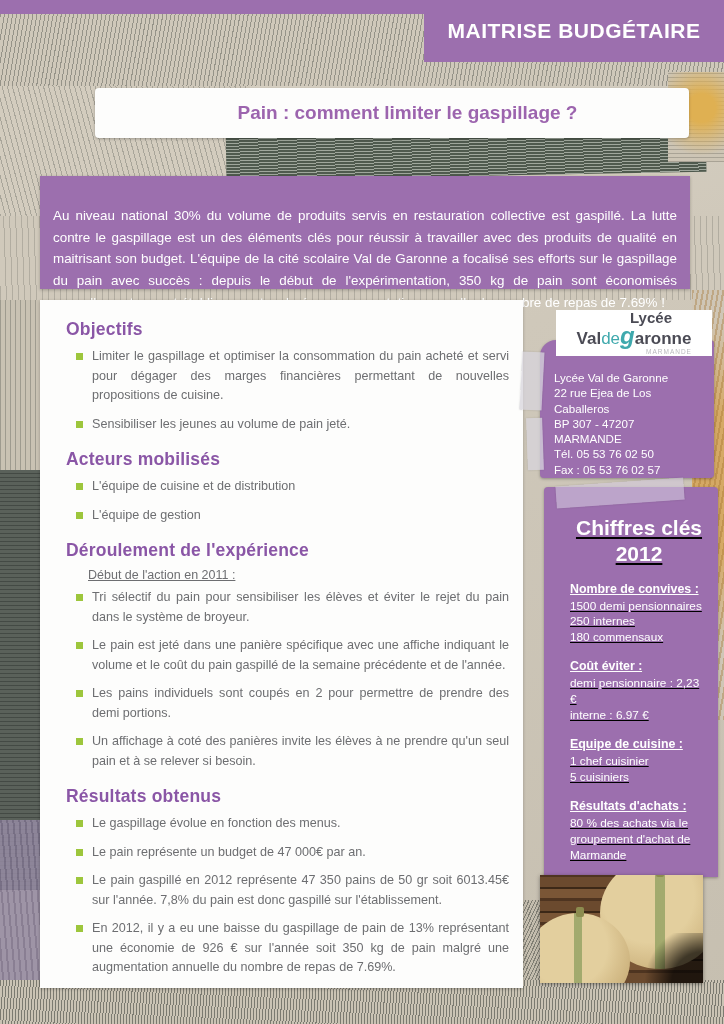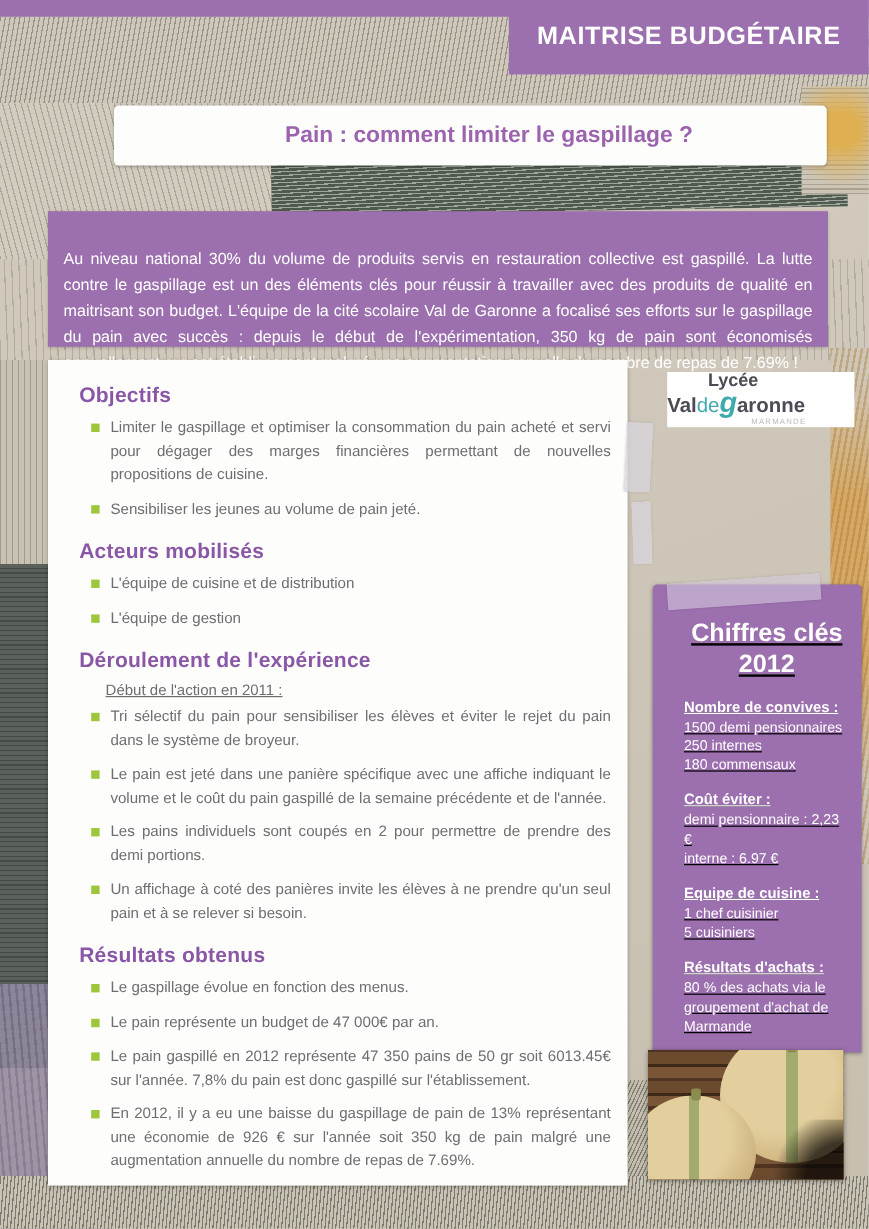--- a/index.html
+++ b/index.html
@@ -64,21 +64,21 @@
   .main-box{position:absolute;left:40px;top:300px;width:483px;height:688px;background:#fdfdfc;
     padding:4px 14px 10px 26px;overflow:hidden;box-shadow:0 1px 3px rgba(0,0,0,.25);}
   .section h2{color:var(--purple-deep);font-size:17.5px;font-weight:bold;margin:15px 0 7px 0;letter-spacing:.2px;}
   .subheading{color:var(--text-gray);font-size:12.5px;text-decoration:underline;margin:0 0 6px 22px;}
   .bullet-item{display:flex;margin:0 0 9px 10px;}
   .bullet-square{flex:0 0 7px;width:7px;height:7px;background:var(--green-bullet);margin:6px 9px 0 0;}
   .bullet-text{color:var(--text-gray);font-size:12.6px;line-height:1.55;text-align:justify;}
 
   
   .logo-box{position:absolute;left:556px;top:310px;width:156px;height:46px;background:#fff;
-    z-index:3;display:flex;flex-direction:column;justify-content:center;line-height:1;}
+    z-index:3;display:flex;flex-direction:column;align-items:center;justify-content:center;line-height:1;}
   .logo-line1{font-size:15px;color:#4b4b55;font-weight:bold;margin-left:34px;}
   .logo-line2{font-size:17px;color:#4b4b55;font-weight:bold;margin-top:-1px;}
   .logo-de{color:var(--teal-logo);font-weight:normal;}
   .logo-g{color:var(--teal-logo);font-size:24px;font-style:italic;}
   .logo-city{font-size:6.5px;color:#b9b9bd;letter-spacing:1px;margin-left:70px;margin-top:1px;}
 
   .contact-box{position:absolute;left:540px;top:340px;width:174px;height:138px;background:var(--purple-main);
     border-radius:16px 4px 4px 4px;z-index:2;padding:30px 10px 6px 14px;box-shadow:0 1px 3px rgba(0,0,0,.3);}
   .contact-line{color:#fff;font-size:11.6px;line-height:1.32;}
 
@@ -207,20 +207,29 @@
         </section>
       </div>
   </div>
 
   <div class="logo-box">
     <div class="logo-line1">Lycée</div>
     <div class="logo-line2"><span>Val</span><span class="logo-de">de</span><span class="logo-g">g</span><span>aronne</span></div>
     <div class="logo-city">MARMANDE</div>
   </div>
 
+  <div class="contact-box">
+    <div id="contact-lines">
+        <div class="contact-line">Lycée Val de Garonne</div>
+        <div class="contact-line">22 rue Ejea de Los Caballeros</div>
+        <div class="contact-line">BP 307 - 47207 MARMANDE</div>
+        <div class="contact-line">Tél. 05 53 76 02 50</div>
+        <div class="contact-line">Fax : 05 53 76 02 57</div>
+      </div>
+  </div>
   <div class="tape tape-contact-1"></div>
   <div class="tape tape-contact-2"></div>
 
   <div class="figures-box">
     <div class="figures-title">
       <span>Chiffres clés</span><br>
       <span>2012</span>
     </div>
     <div id="figure-groups">
         <div class="figure-group">

